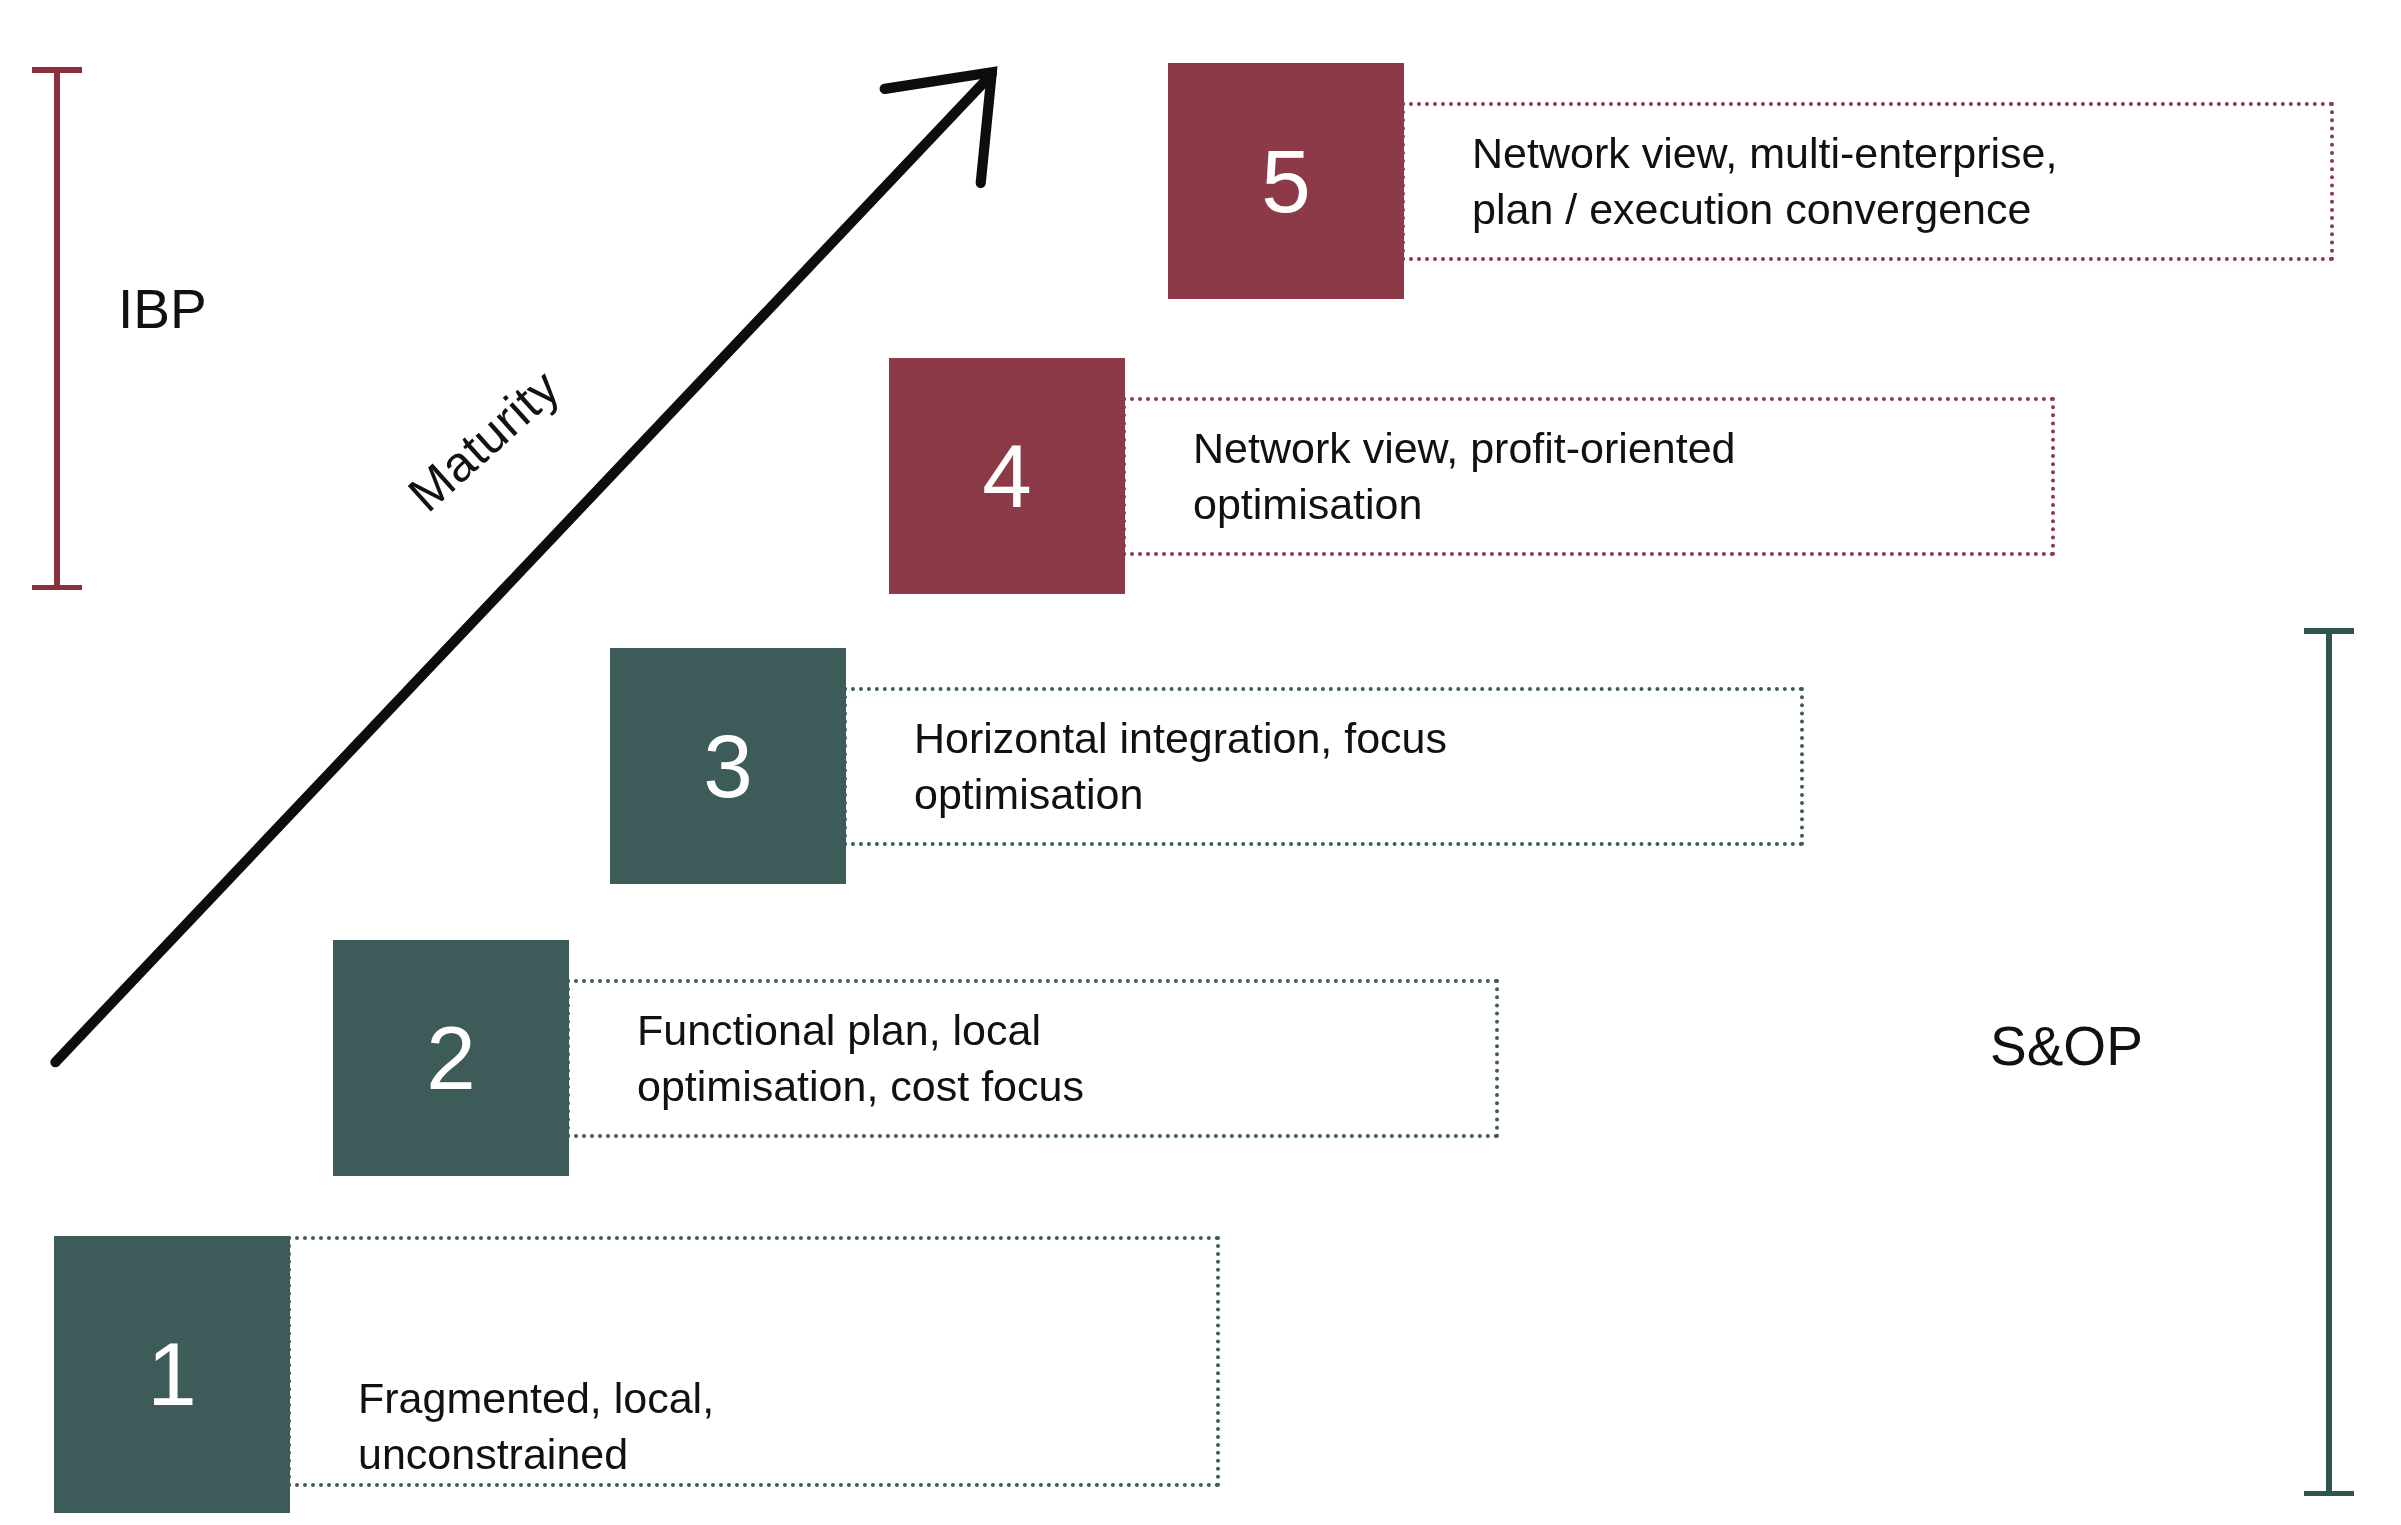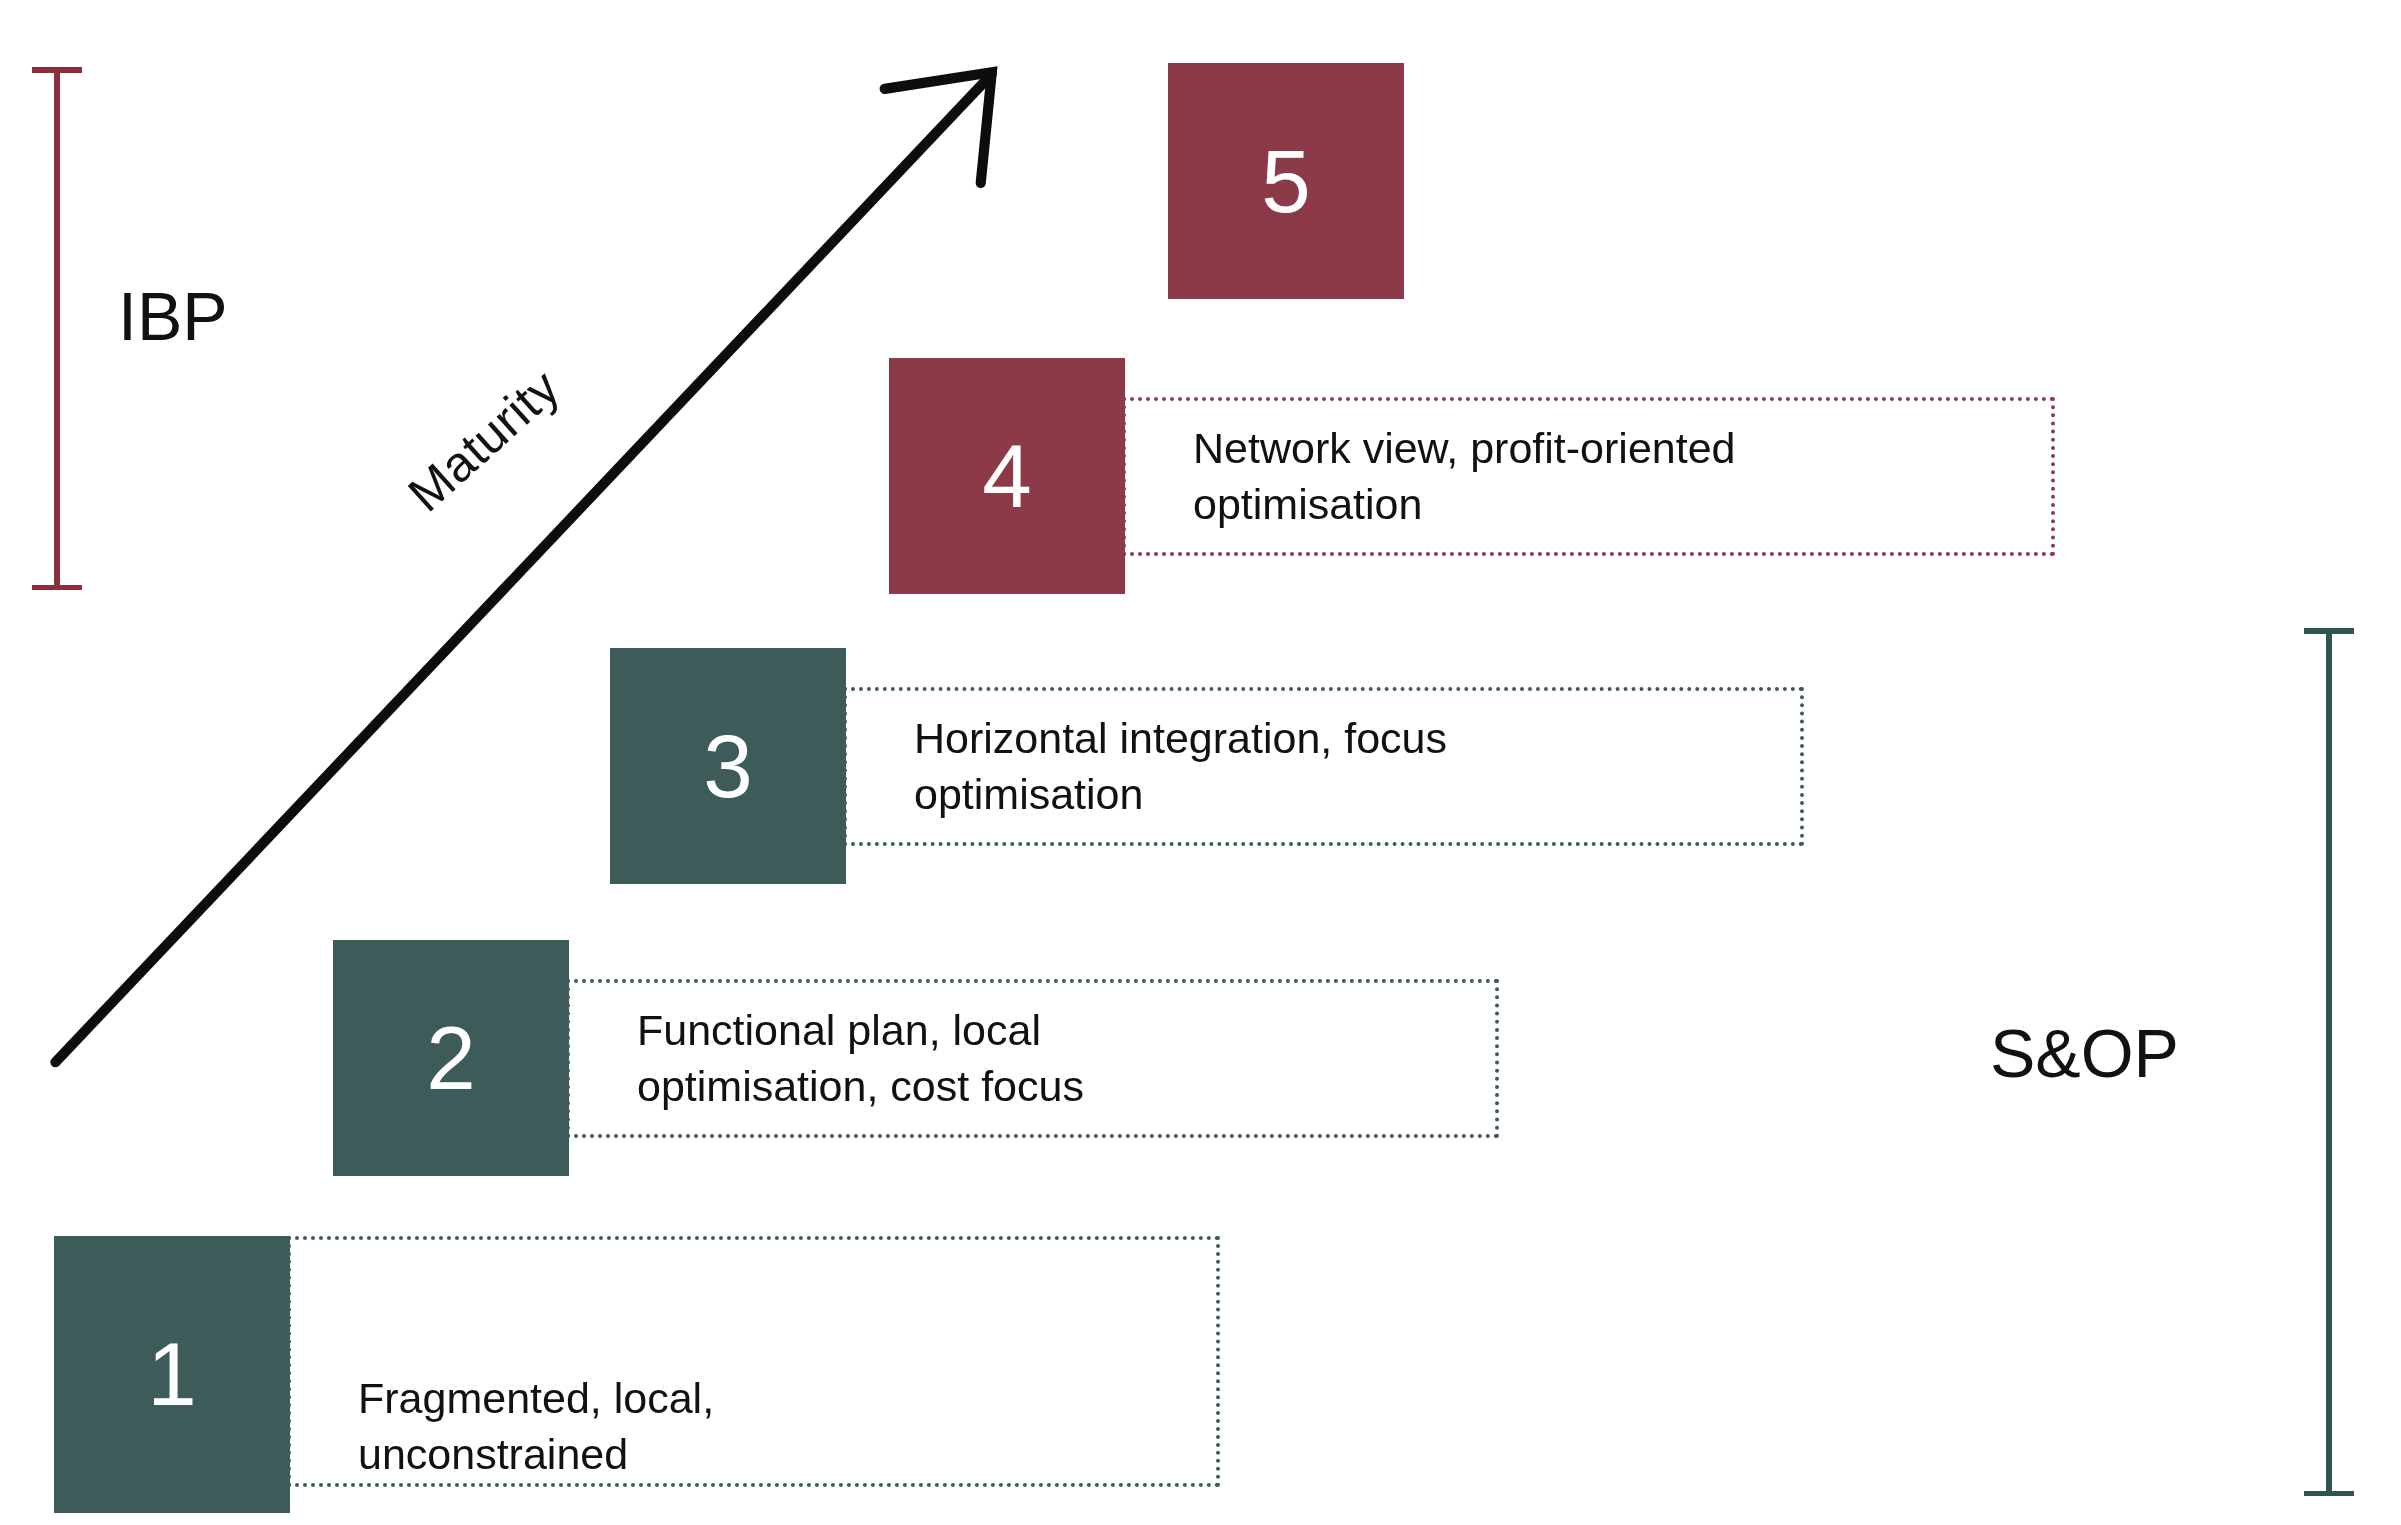--- a/index.html
+++ b/index.html
@@ -70,21 +70,21 @@
   #bracket-sop {
     left: 2304px;
     top: 628px;
     width: 50px;
     height: 868px;
   }
   #bracket-sop .stem, #bracket-sop .cap { background: #2e5550; }
 
   .side-label {
     position: absolute;
-    font-size: 68px;
+    font-size: 55px;
     color: #111111;
     letter-spacing: 0px;
     white-space: nowrap;
   }
   #label-ibp  { left: 118px;  top: 277px; }
   #label-sop  { left: 1990px; top: 1014px; }
 
   
   .row {
     position: absolute;
@@ -168,20 +168,24 @@
   <div class="side-label" id="label-ibp">IBP</div>
 
   <div class="bracket" id="bracket-sop">
     <div class="cap top"></div>
     <div class="stem"></div>
     <div class="cap bot"></div>
   </div>
   <div class="side-label" id="label-sop">S&amp;OP</div>
 
   <div class="row maroon" id="row-5">
+    <div class="descbox">
+      <span class="desctext">Network view, multi-enterprise,
+plan / execution convergence</span>
+    </div>
     <div class="numbox">
       <span>5</span>
     </div>
   </div>
 
   <div class="row maroon" id="row-4">
     <div class="descbox">
       <span class="desctext">Network view, profit-oriented
 optimisation</span>
     </div>

